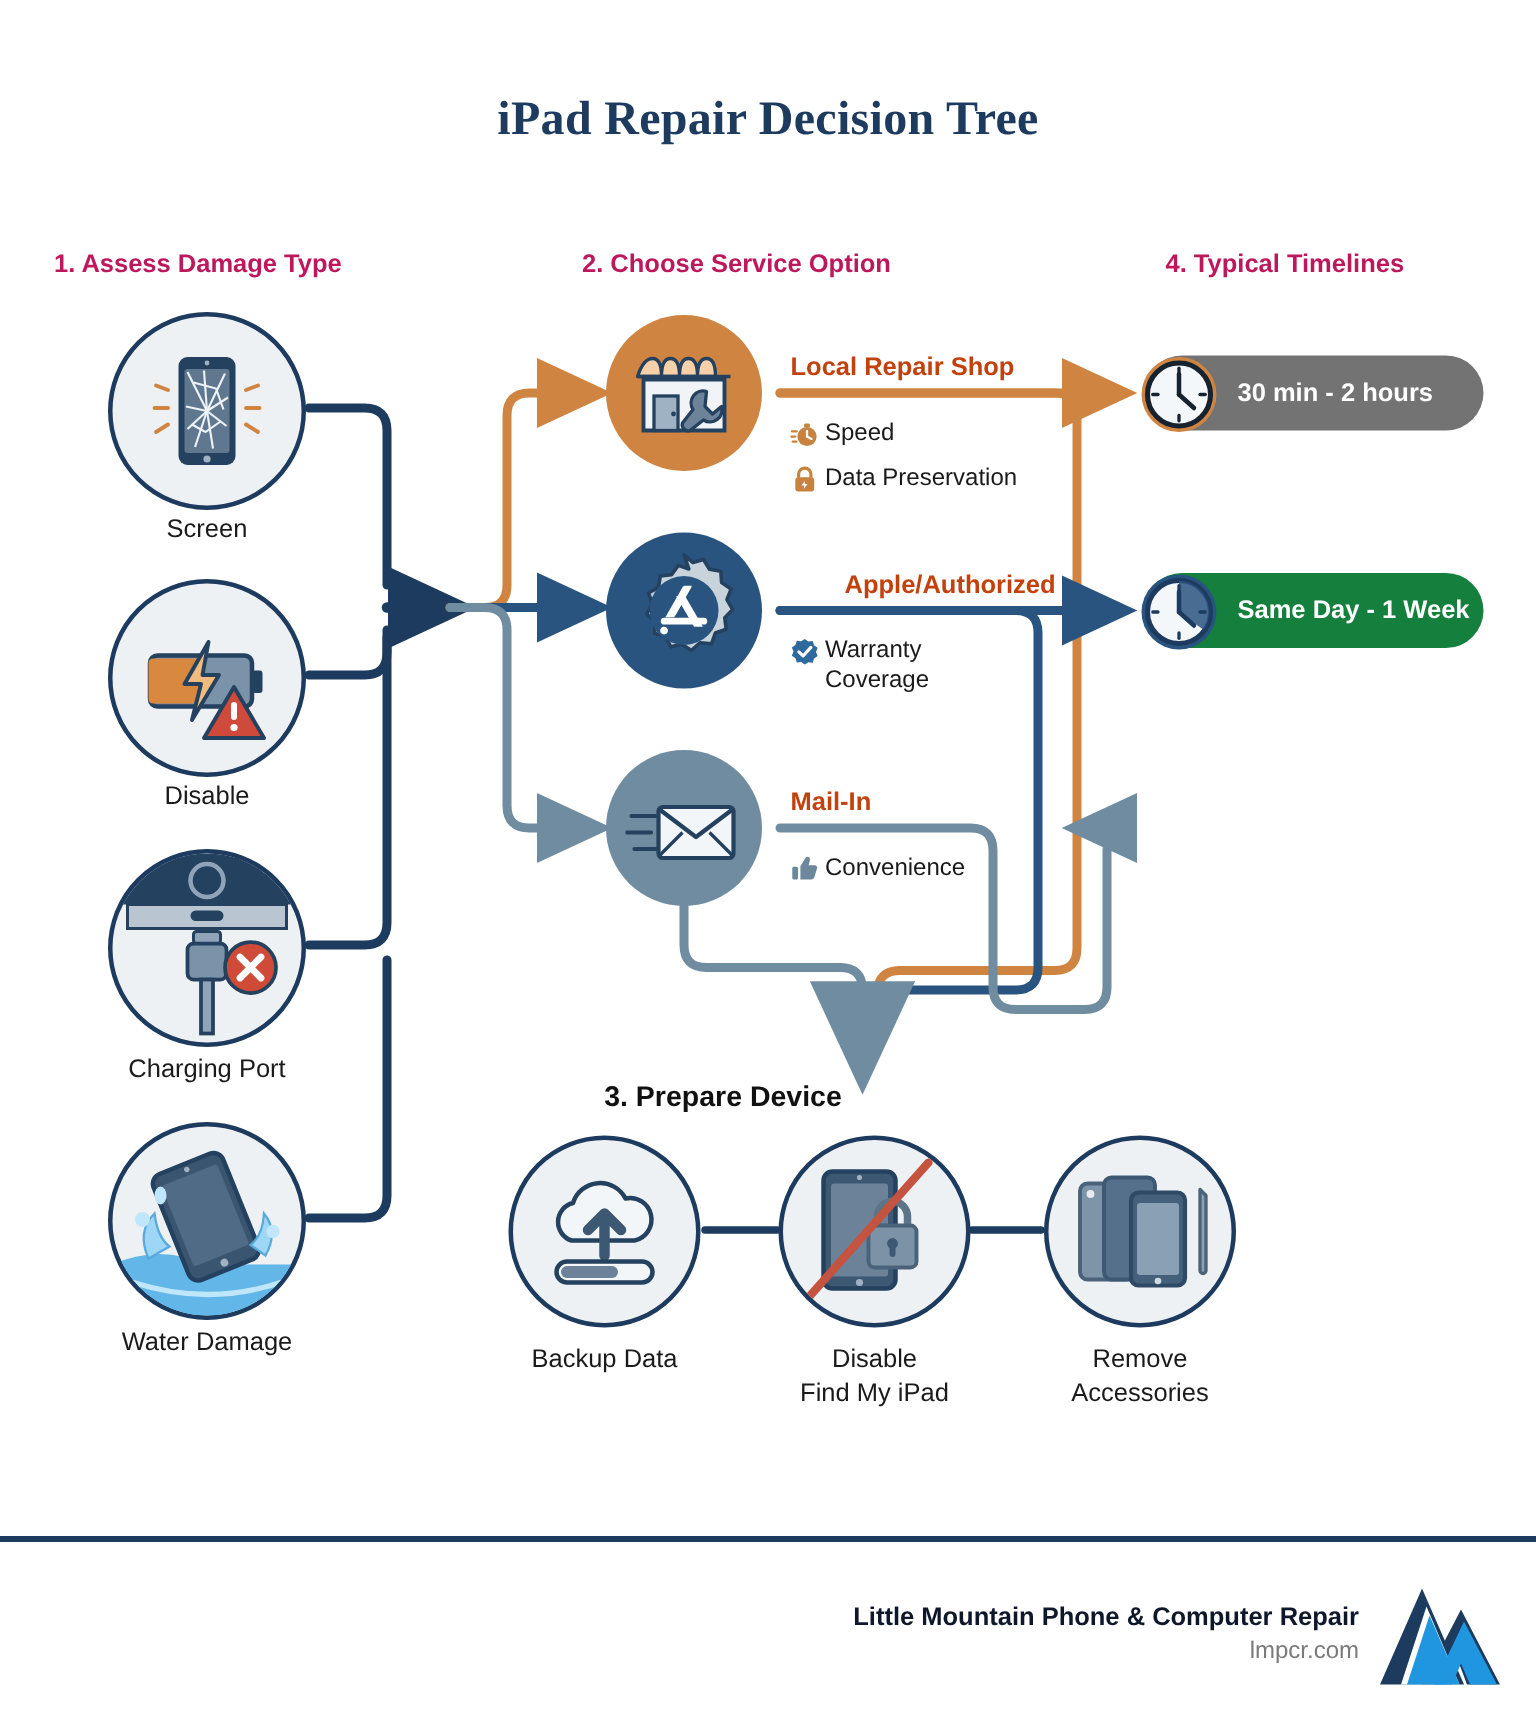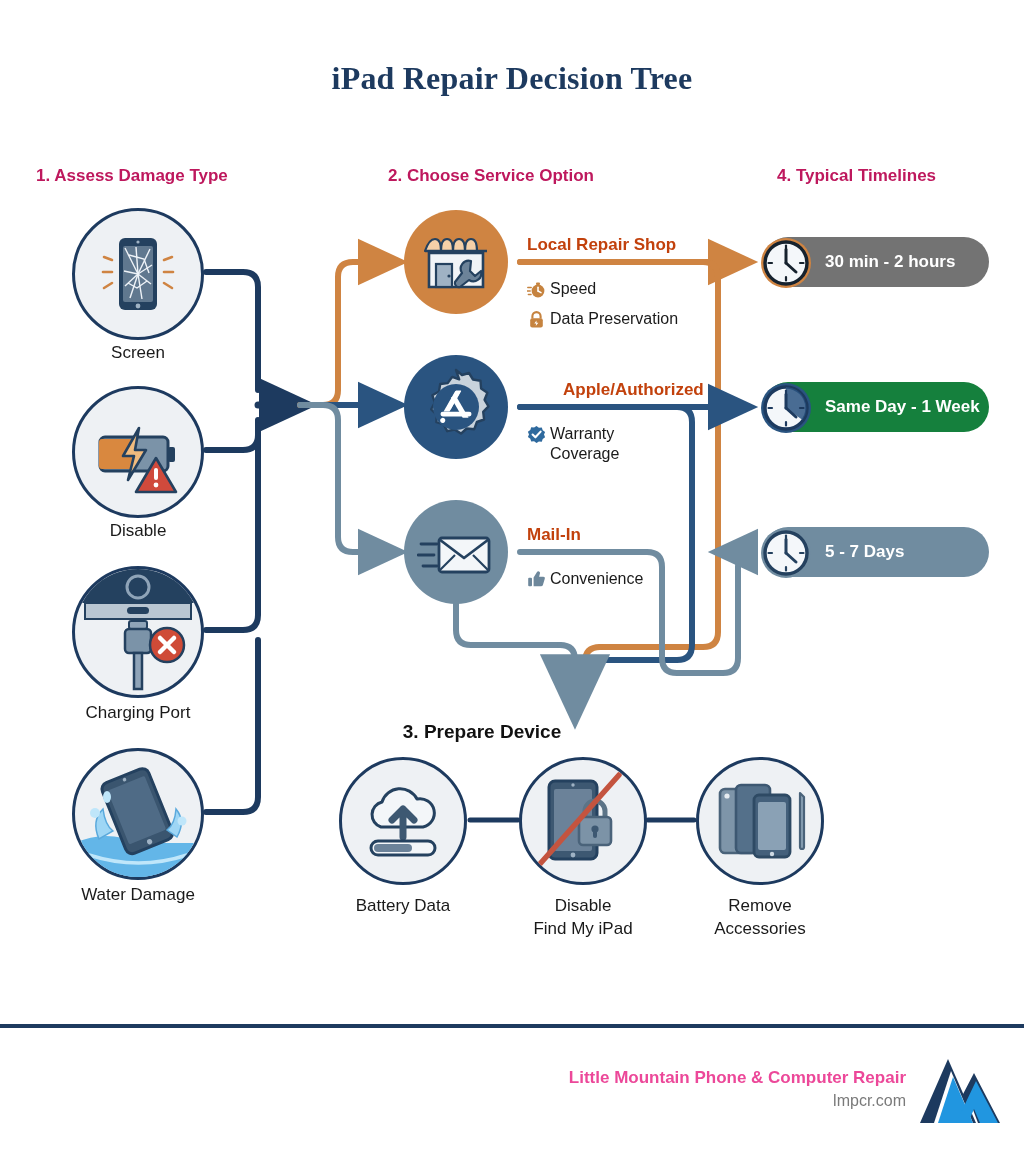--- a/index.html
+++ b/index.html
@@ -61,21 +61,21 @@
   .pill .clock{position:absolute;left:-6px;top:-3px;}
 
   
   .prep-label{
     position:absolute;width:200px;text-align:center;font-size:17px;color:#1a1a1a;line-height:23px;
   }
 
   
   .divider{position:absolute;left:0;top:1024px;width:1024px;height:4px;background:#1d3a5f;}
   .foot-name{
-    position:absolute;right:118px;top:1068px;font-size:17px;font-weight:bold;color:#ec4899;
+    position:absolute;right:118px;top:1068px;font-size:17px;font-weight:bold;color:#0f172a;
     white-space:nowrap;text-align:right;
   }
   .foot-url{
     position:absolute;right:118px;top:1092px;font-size:16px;color:#7a7a7a;
     white-space:nowrap;text-align:right;
   }
   .logo{position:absolute;right:22px;top:1055px;width:84px;height:72px;}
 </style>
 </head>
 <body>
@@ -347,47 +347,30 @@
             <path d="M11.5,29 H15"></path>
             <path d="M43,29 H46.5"></path>
         </g>
         <path d="M29,29 V15.5" stroke="#1d3a5f" stroke-width="3" stroke-linecap="round"></path>
         <path d="M29,29 L39,38" stroke="#1d3a5f" stroke-width="3" stroke-linecap="round"></path>
       </svg>
     </span>
     <span class="ptxt">Same Day - 1 Week</span>
   </div>
 
-  <div class="pill" style="left:763px;top:527px;width:226px;background:#708ca0;">
-    <span class="clock">
-      <svg width="58" height="58" viewBox="0 0 58 58">
-        <circle cx="29" cy="29" r="25" fill="#708ca0"></circle>
-        <circle cx="29" cy="29" r="21" fill="#f4f7fa" stroke="#24415f" stroke-width="3.4"></circle>
-        <g stroke="#24415f" stroke-width="2.2" stroke-linecap="round">
-          <path d="M29,11.5 V15"></path>
-            <path d="M29,43 V46.5"></path>
-            <path d="M11.5,29 H15"></path>
-            <path d="M43,29 H46.5"></path>
-        </g>
-        <path d="M29,29 V15.5" stroke="#24415f" stroke-width="3" stroke-linecap="round"></path>
-        <path d="M29,29 L39,38" stroke="#24415f" stroke-width="3" stroke-linecap="round"></path>
-      </svg>
-    </span>
-    <span class="ptxt">5 - 7 Days</span>
-  </div>
 
   <div class="badge light" style="left:339px;top:757px;width:128px;height:128px;">
     <svg width="92" height="92" viewBox="0 0 92 92">
       <path d="M24,52 a13,13 0 0 1 1,-25 a19,19 0 0 1 35,-3 a13,13 0 0 1 6,28 z" fill="#f3f6f9" stroke="#24415f" stroke-width="3" stroke-linejoin="round"></path>
       <path d="M46,62 V34 M46,34 L35,45 M46,34 L57,45" fill="none" stroke="#3d5872" stroke-width="7" stroke-linecap="round" stroke-linejoin="round"></path>
       <rect x="14" y="66" width="64" height="14" rx="7" fill="#f3f6f9" stroke="#24415f" stroke-width="3"></rect>
       <rect x="17" y="69" width="38" height="8" rx="4" fill="#6b8299"></rect>
     </svg>
   </div>
-  <div class="prep-label" style="left:303px;top:894px;">Battery Data</div>
+  <div class="prep-label" style="left:303px;top:894px;">Backup Data</div>
 
   <div class="badge light" style="left:519px;top:757px;width:128px;height:128px;overflow:hidden;">
     <svg width="120" height="120" viewBox="0 0 120 120">
       <rect x="26" y="20" width="48" height="78" rx="6" fill="#3d5872" stroke="#24415f" stroke-width="3"></rect>
       <rect x="31" y="28" width="38" height="62" rx="2" fill="#6b8299"></rect>
       <circle cx="50" cy="24" r="1.7" fill="#9fb2c4"></circle>
       <circle cx="50" cy="94" r="2.4" fill="#9fb2c4"></circle>
       <path d="M62,58 V50 a10,10 0 0 1 20,0 V58" fill="none" stroke="#5c7487" stroke-width="5"></path>
       <rect x="56" y="56" width="32" height="28" rx="4" fill="#7c93a7" stroke="#4a637a" stroke-width="2.6"></rect>
       <circle cx="72" cy="68" r="3.6" fill="#3d5872"></circle>

